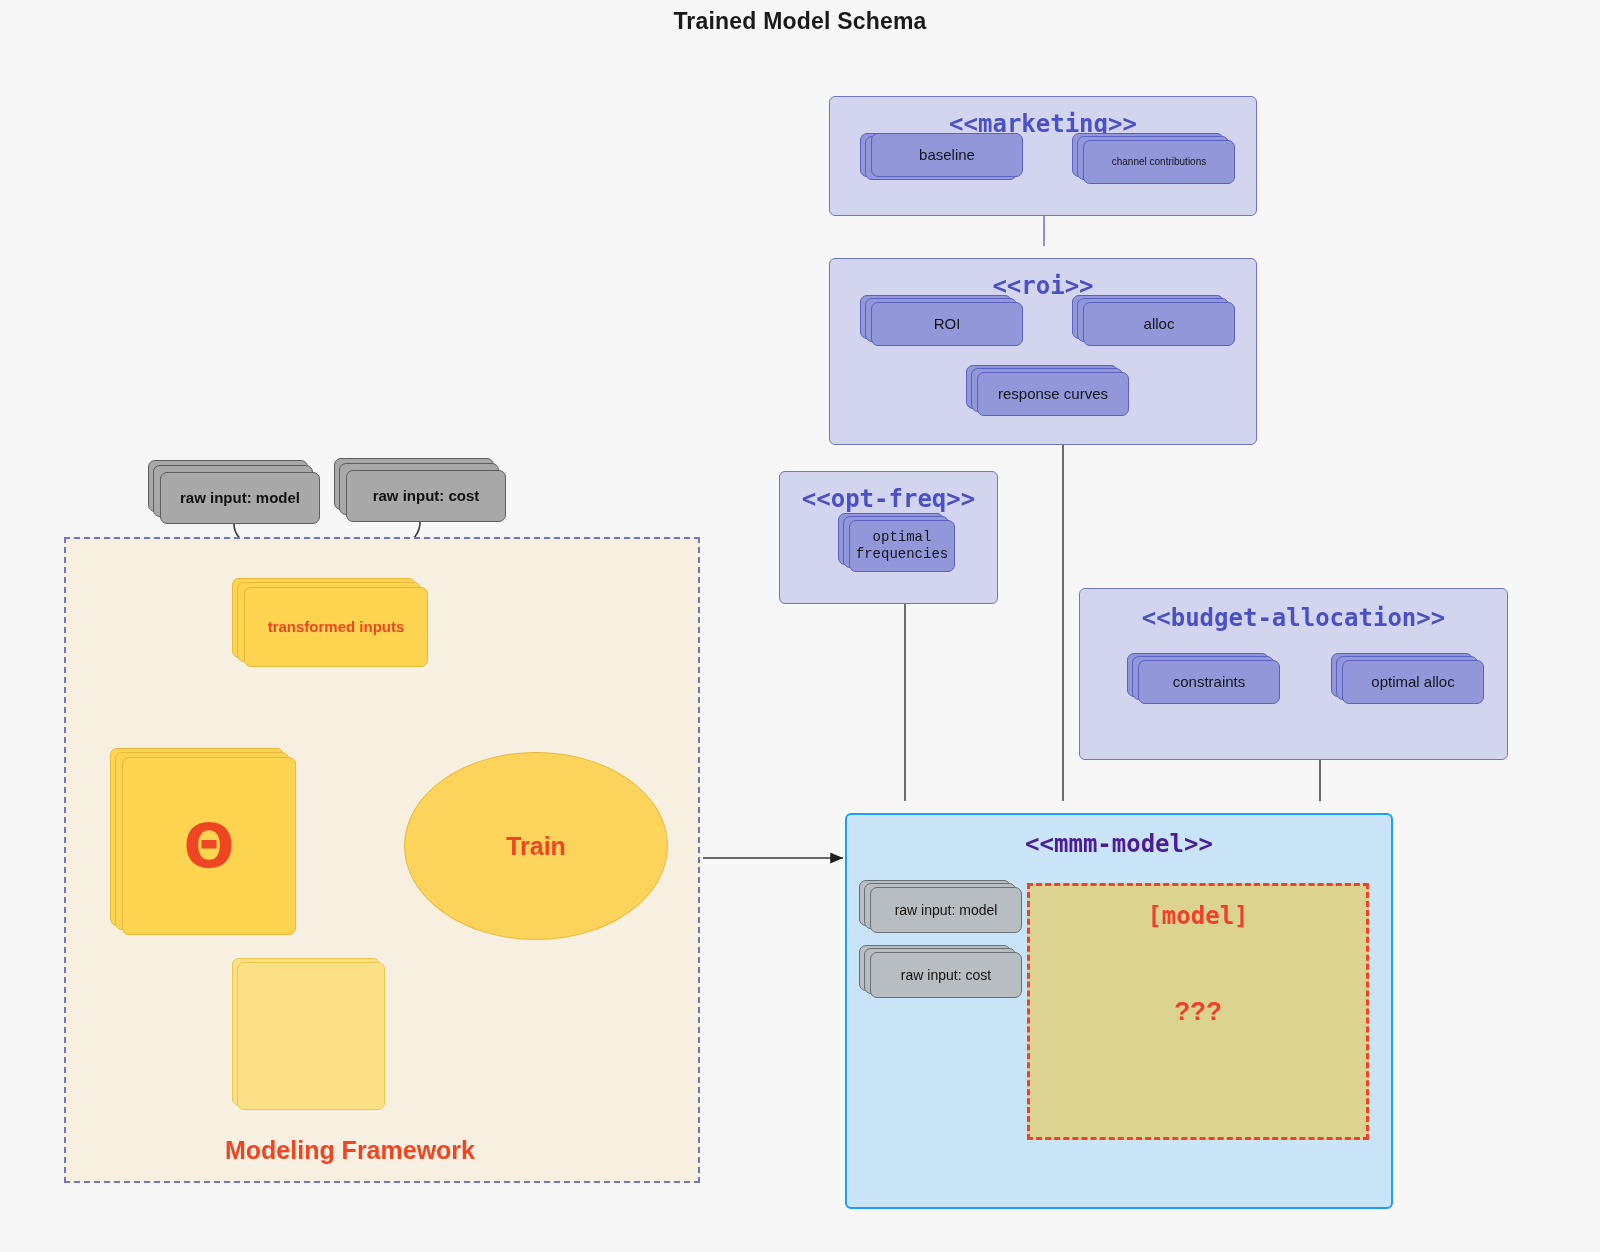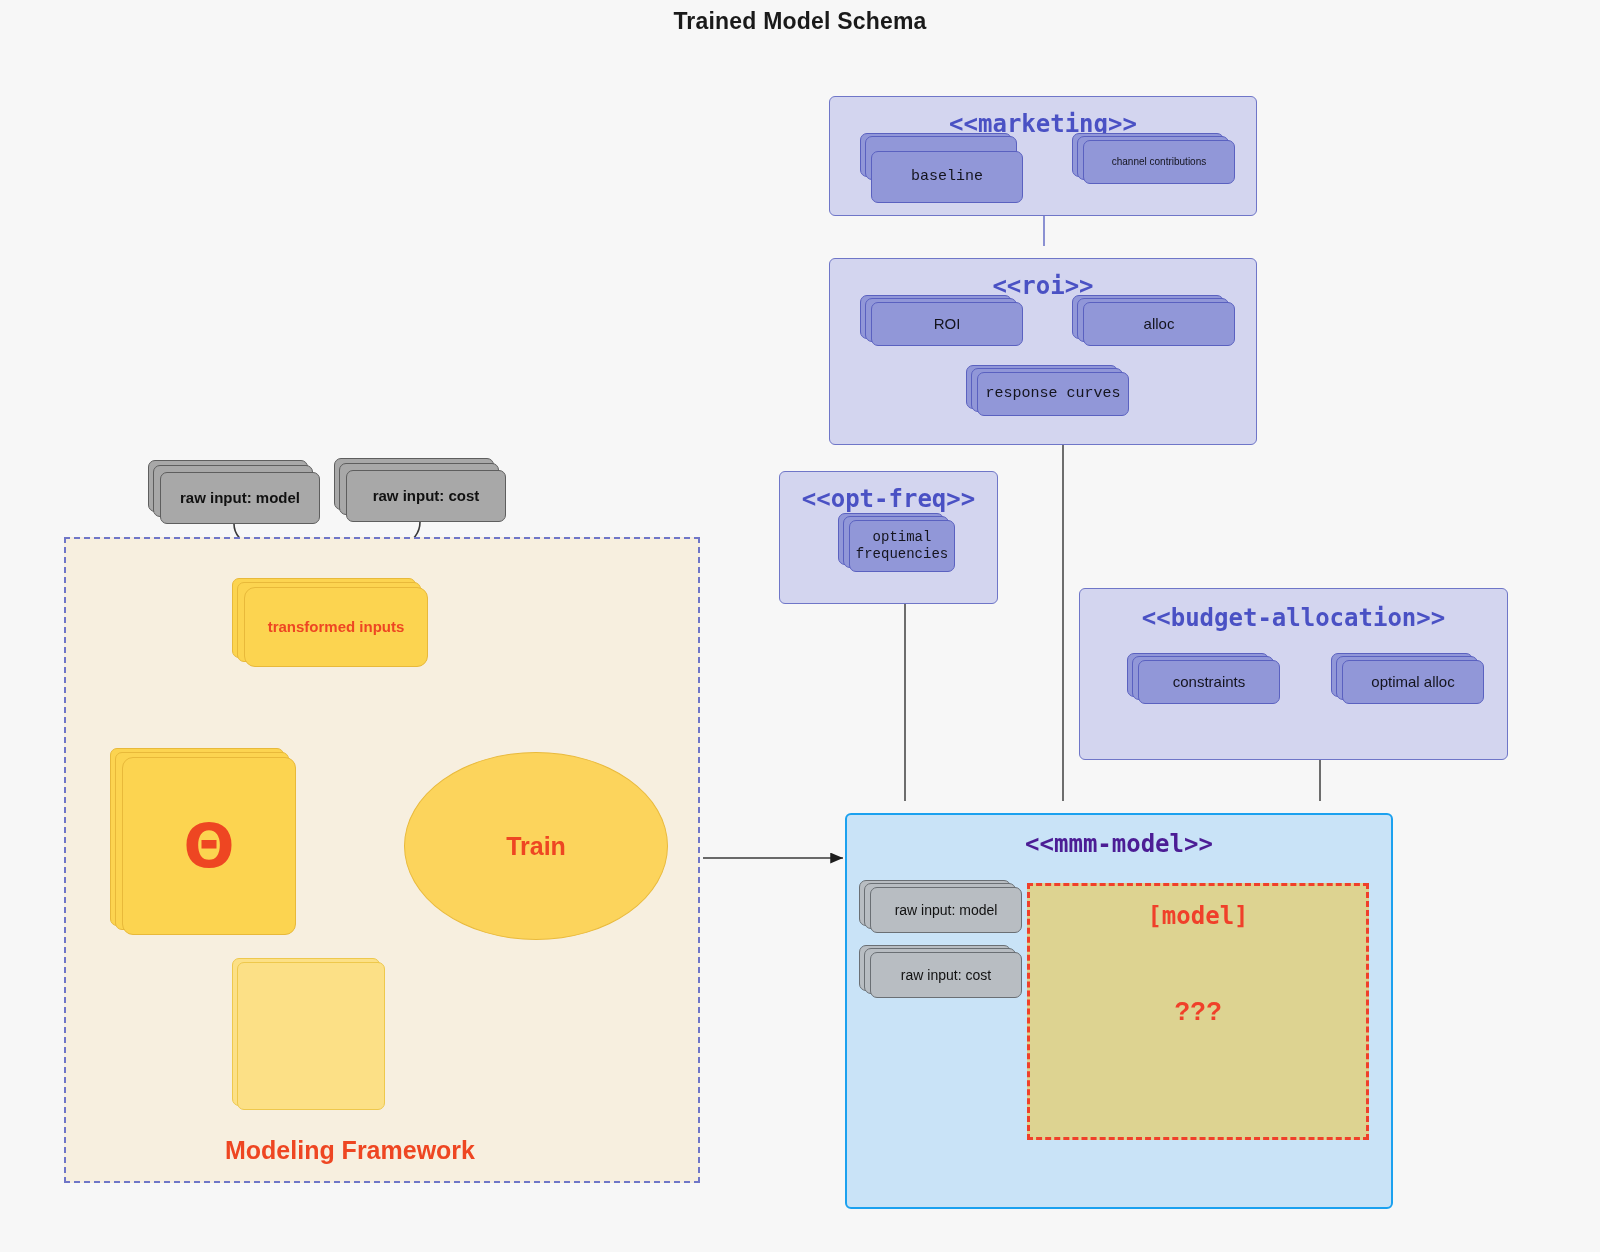--- a/index.html
+++ b/index.html
@@ -102,21 +102,21 @@
   }
   .stack.grey-sm .face { color: #111; font-size: 14px; }
 
   
   .stack.yellow .shadow-b,
   .stack.yellow .shadow-a,
   .stack.yellow .face {
     background: #fcd450;
     border: 1.6px solid #e8b93a;
   }
-  .stack.yellow .face { color: #ee4622; border-radius: 11px; }
+  .stack.yellow .face { color: #ee4622; }
 
   .stack.yellow-light .shadow-b,
   .stack.yellow-light .shadow-a,
   .stack.yellow-light .face {
     background: #fce086;
     border: 1.6px solid #eec84c;
   }
   .stack.yellow-light .face { color: #ee4622; }
 
   
@@ -303,21 +303,21 @@
   <div id="train-ellipse">
     <span>Train</span>
   </div>
 
   <div class="cluster purple" style="left:829px; top:84px; width:428px; height:120px;">
     <div class="cluster-title" style="top:13px;">&lt;&lt;marketing&gt;&gt;</div>
   </div>
   <div class="stack purple" style="left:860px; top:133px; width:166px; height:56px;">
     <div class="shadow-b" style="left:0; top:0; width:152px; height:44px;"></div>
     <div class="shadow-a" style="left:5px; top:3px; width:152px; height:44px;"></div>
-    <div class="face" style="left:11px; top:18px; width:152px; height:52px;font-family:Liberation Mono, monospace;">
+    <div class="face" style="left:11px; top:0; width:152px; height:44px;">
       <span>baseline</span>
     </div>
   </div>
   <div class="stack purple" style="left:1072px; top:133px; width:166px; height:56px;">
     <div class="shadow-b" style="left:0; top:0; width:152px; height:44px;"></div>
     <div class="shadow-a" style="left:5px; top:3px; width:152px; height:44px;"></div>
     <div class="face" style="left:11px; top:7px; width:152px; height:44px; font-size:10px;">
       <span>channel contributions</span>
     </div>
   </div>
@@ -335,21 +335,21 @@
   <div class="stack purple" style="left:1072px; top:295px; width:166px; height:56px;">
     <div class="shadow-b" style="left:0; top:0; width:152px; height:44px;"></div>
     <div class="shadow-a" style="left:5px; top:3px; width:152px; height:44px;"></div>
     <div class="face" style="left:11px; top:7px; width:152px; height:44px;">
       <span>alloc</span>
     </div>
   </div>
   <div class="stack purple" style="left:966px; top:365px; width:166px; height:56px;">
     <div class="shadow-b" style="left:0; top:0; width:152px; height:44px;"></div>
     <div class="shadow-a" style="left:5px; top:3px; width:152px; height:44px;"></div>
-    <div class="face" style="left:11px; top:7px; width:152px; height:44px;font-family:Liberation Mono, monospace;">
+    <div class="face" style="left:11px; top:7px; width:152px; height:44px;">
       <span>response curves</span>
     </div>
   </div>
 
   <div class="cluster purple" style="left:779px; top:459px; width:219px; height:133px;">
     <div class="cluster-title" style="top:13px;">&lt;&lt;opt-freq&gt;&gt;</div>
   </div>
   <div class="stack purple" style="left:838px; top:513px; width:118px; height:64px;font-family:Liberation Mono, monospace;">
     <div class="shadow-b" style="left:0; top:0; width:106px; height:52px;"></div>
     <div class="shadow-a" style="left:5px; top:3px; width:106px; height:52px;"></div>

